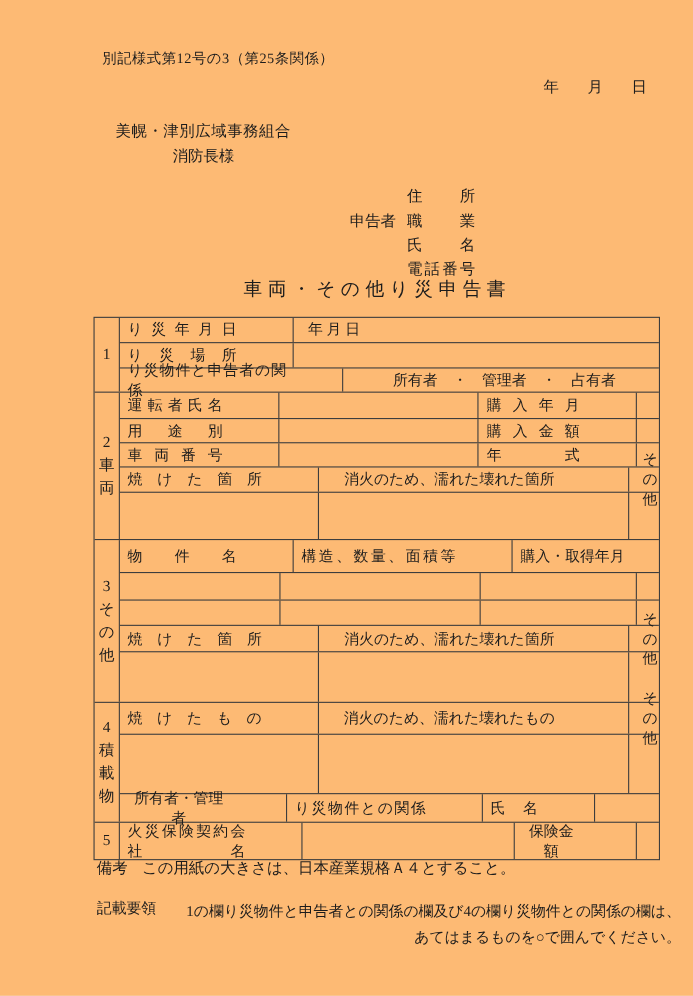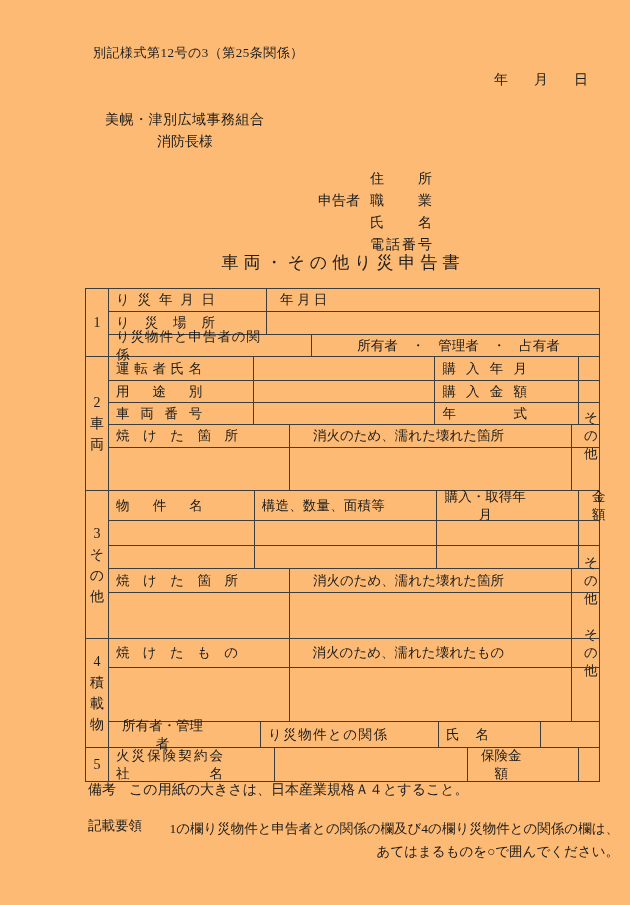--- a/index.html
+++ b/index.html
@@ -201,23 +201,20 @@
         <div class="row" style="height:29px">
           <div class="c jus" style="width:113px">
               <span>物件名</span>
             </div>
           <div class="c jus" style="width:155px">
               <span>構造、数量、面積等</span>
             </div>
           <div class="c cen" style="width:110px">
               <span>購入・取得年月</span>
             </div>
-          <div class="c jus grow">
-              <span>金額</span>
-            </div>
         </div>
         <div class="row" style="height:25px">
           <div class="c" style="width:113px">
               <span></span>
             </div>
           <div class="c" style="width:155px">
               <span></span>
             </div>
           <div class="c" style="width:110px">
               <span></span>

